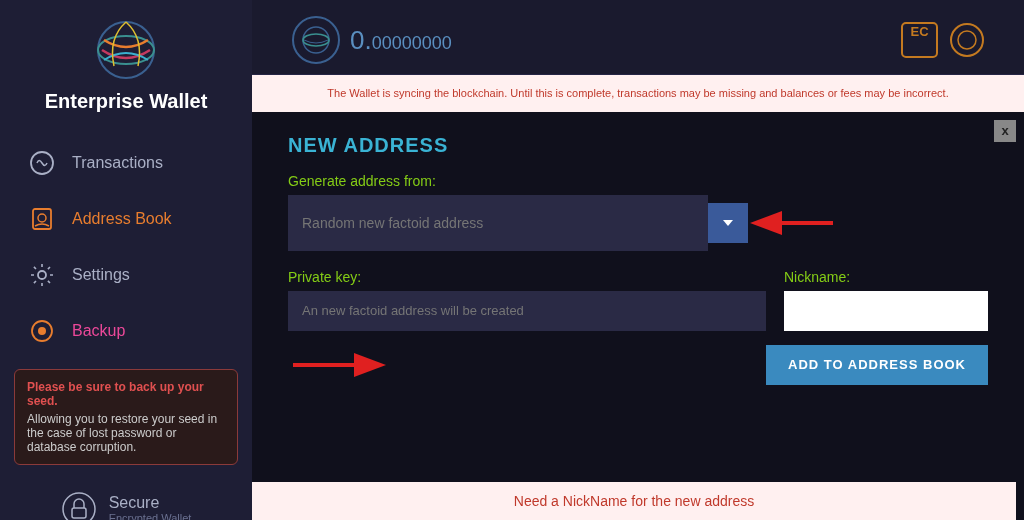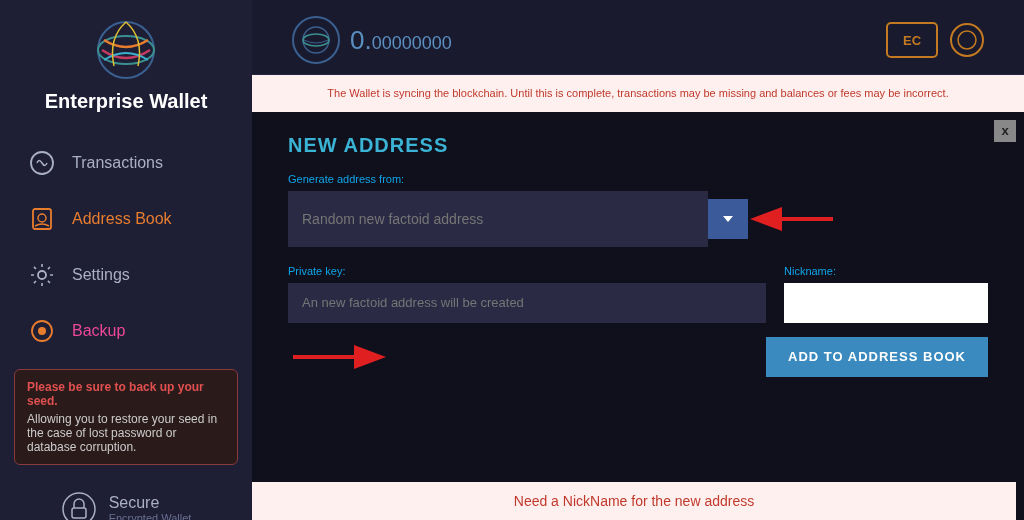--- a/index.html
+++ b/index.html
@@ -120,26 +120,26 @@
       display: flex;
       align-items: center;
       justify-content: center;
     }
     .header-ec {
       display: flex;
       align-items: center;
       gap: 12px;
     }
     .ec-icon {
-      width: 52px;
+      width: 37px;
       height: 36px;
       border: 2px solid #c47a20;
       border-radius: 5px;
       display: flex;
-      align-items: center;
+      align-items: flex-start;
       justify-content: center;
       color: #c47a20;
       font-size: 13px;
       font-weight: bold;
     }
     .ec-balance {
       width: 34px;
       height: 34px;
       border-radius: 50%;
       border: 2px solid #c47a20;
@@ -183,22 +183,22 @@
       font-weight: bold;
     }
     .new-address-title {
       color: #3ab3d4;
       font-size: 20px;
       font-weight: 700;
       letter-spacing: 1px;
       margin-bottom: 16px;
     }
     .form-label {
-      color: #0ea5e9;
-      font-size: 11px;
+      color: #84cc16;
+      font-size: 14px;
       margin-bottom: 6px;
     }
     .select-row {
       display: flex;
       align-items: center;
       gap: 0;
       margin-bottom: 18px;
       position: relative;
     }
     .select-input {

